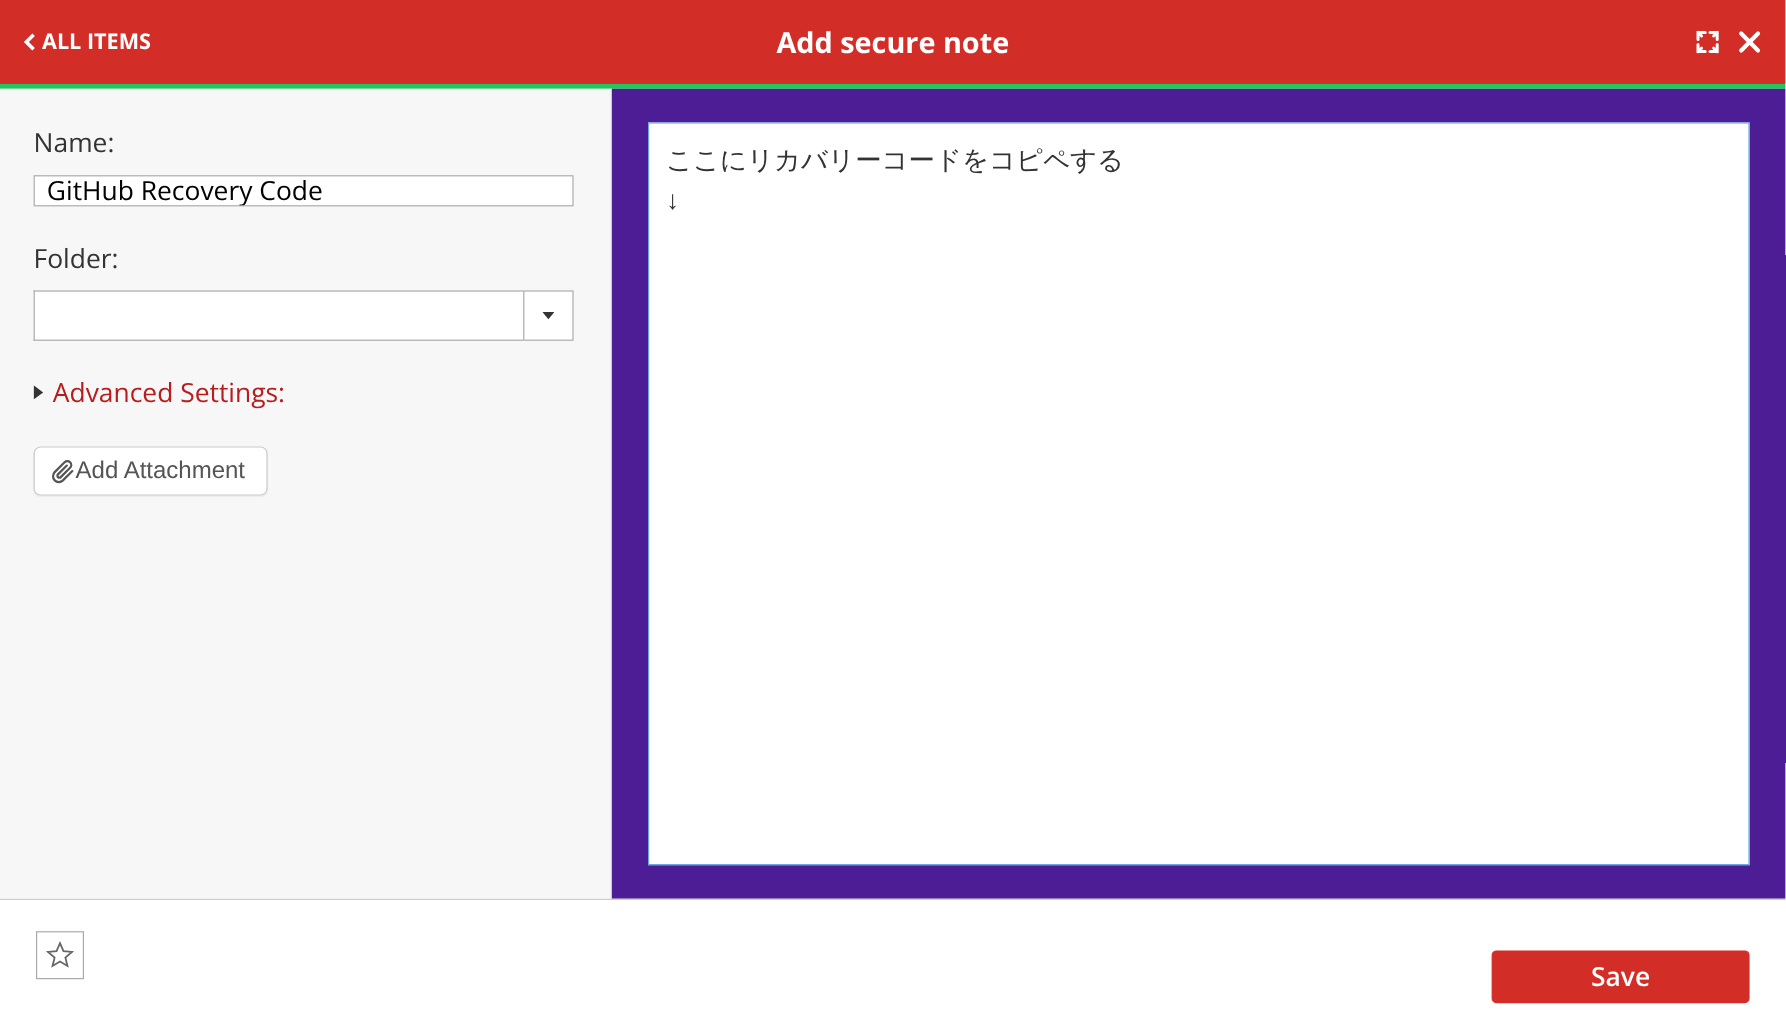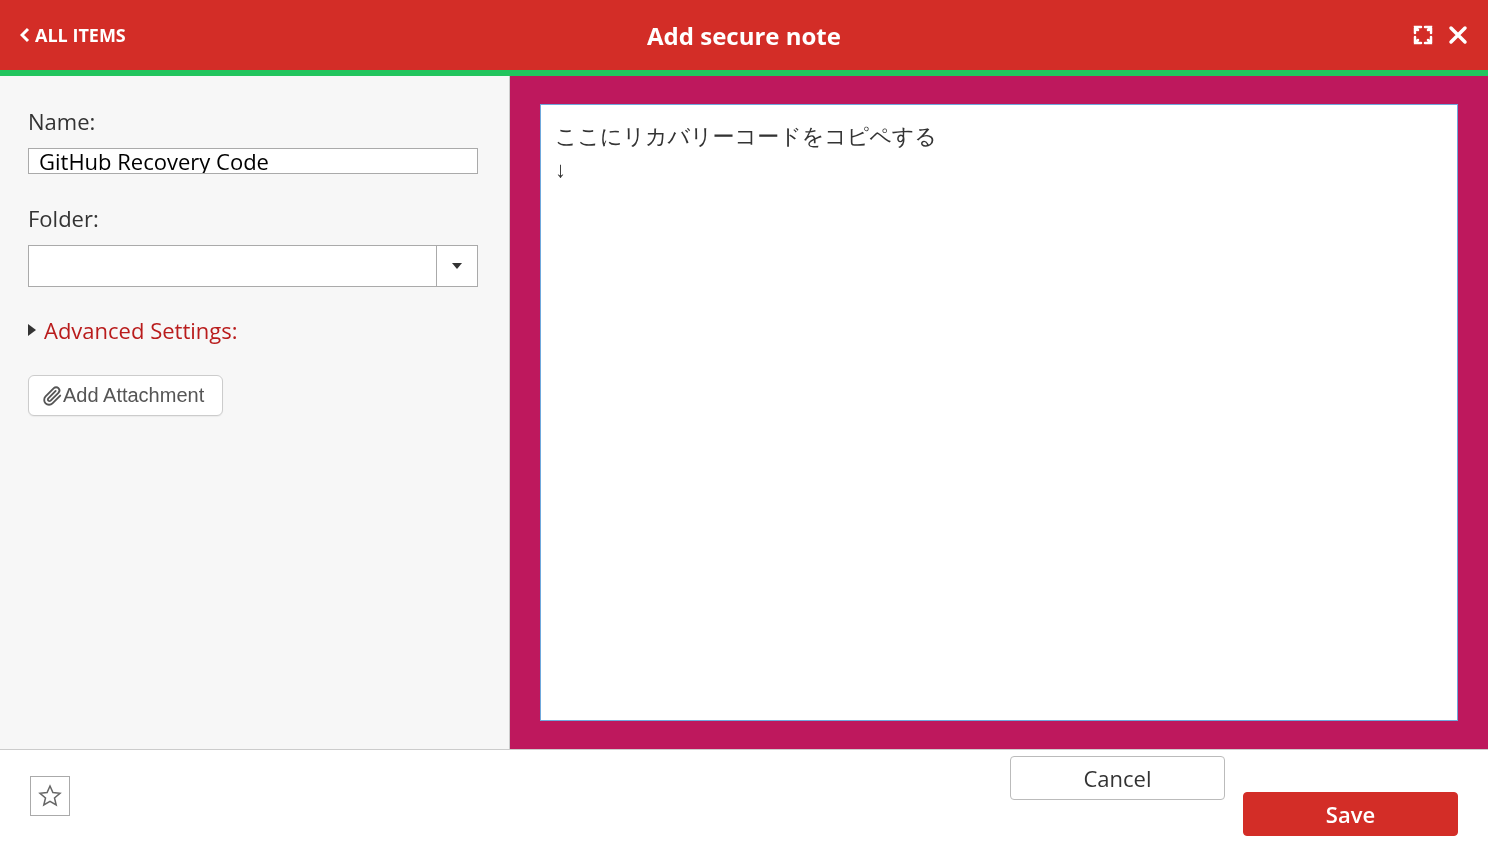--- a/index.html
+++ b/index.html
@@ -46,32 +46,32 @@
     }
     .header-right .icon-btn {
       cursor: pointer;
       display: flex;
       align-items: center;
       justify-content: center;
     }
     .main {
       flex: 1;
       display: flex;
-      border-top: 6px solid #22c55e;
+      border-top: 4px solid #22c55e;
       min-height: 0;
     }
     .left-panel {
       width: 510px;
       background: #f7f7f7;
       border-right: 1px solid #ccc;
       padding: 30px 28px 20px 28px;
     }
     .right-panel {
       flex: 1;
-      background: #be185d;
+      background: #4c1d95;
       padding: 28px 30px;
       display: flex;
     }
     .field-group { margin-bottom: 28px; }
     .field-label {
       font-size: 22px;
       color: #333;
       margin-bottom: 12px;
       display: block;
     }
@@ -256,16 +256,15 @@
   </div>
 </div>
 
 <div class="footer">
   <div class="favorite-btn">
     <svg width="24" height="24" viewBox="0 0 24 24">
       <path d="M12 2 L14.9 8.6 L22 9.3 L16.5 14 L18.2 21 L12 17.3 L5.8 21 L7.5 14 L2 9.3 L9.1 8.6 Z" stroke="#666" stroke-width="1.5" fill="none"></path>
     </svg>
   </div>
   <div class="footer-right">
-    <button class="btn btn-cancel">Cancel</button>
     <button class="btn btn-save">Save</button>
   </div>
 </div>
 
 </body></html>

